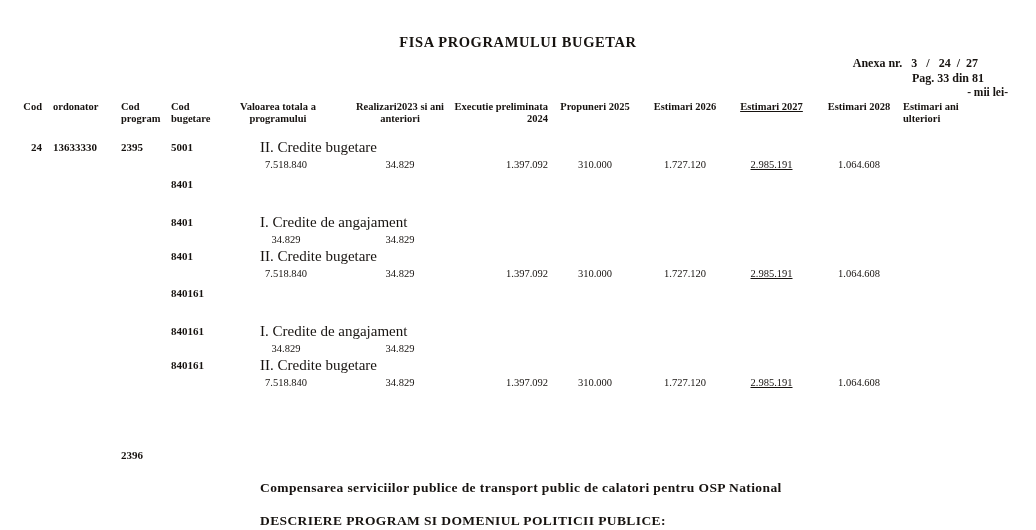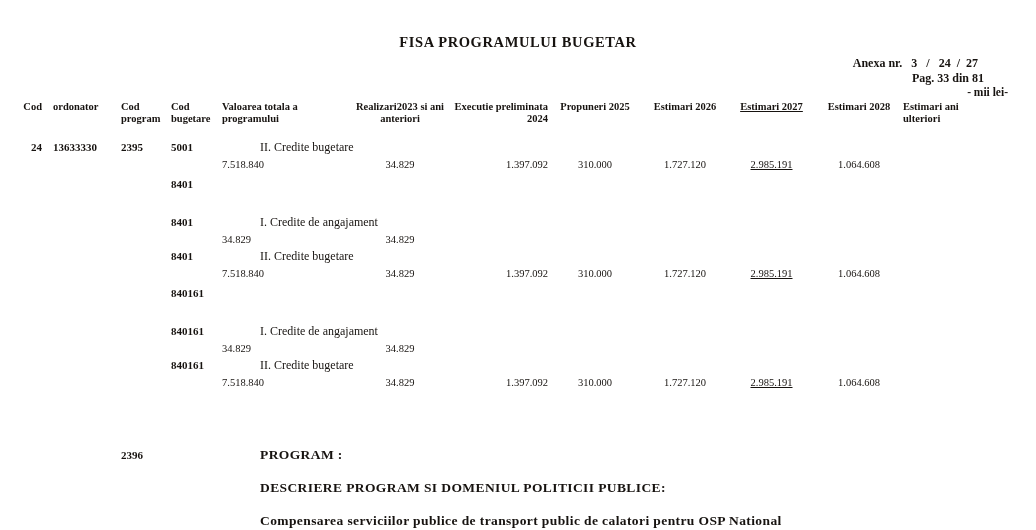--- a/index.html
+++ b/index.html
@@ -55,39 +55,39 @@
     font-size: 10.5px;
     font-weight: bold;
     line-height: 12px;
     white-space: nowrap;
   }
   .cell { overflow: visible; }
   .col-1  { text-align: right;  padding-right: 2px; }
   .col-2  { text-align: left;   padding-left: 9px; }
   .col-3  { text-align: left;   padding-left: 5px; }
   .col-4  { text-align: left;   padding-left: 5px; }
-  .col-5  { text-align: left; }
+  .col-5  { text-align: center; }
   .col-6  { text-align: center; }
   .col-7  { text-align: right; }
   .col-8  { text-align: center; }
   .col-9  { text-align: center; }
   .col-10 { text-align: center; text-decoration: underline; }
   .col-11 { text-align: center; }
   .col-12 { }
   .header-row .col-5 { padding-right: 16px; }
   .code {
     font-size: 11px;
     font-weight: bold;
     line-height: 15px;
   }
   .label-cell {
     grid-column: 5 / 13;
     padding-left: 38px;
     text-align: left;
-    font-size: 12px;
+    font-size: 15px;
     line-height: 15px;
     white-space: nowrap;
   }
   .section-cell {
     grid-column: 5 / 13;
     padding-left: 38px;
     text-align: left;
     font-size: 13.5px;
     font-weight: bold;
     letter-spacing: 0.4px;
@@ -233,22 +233,21 @@
         <div class="cell val col-6" style="grid-column: 6;">34.829</div>
         <div class="cell val col-7" style="grid-column: 7;">1.397.092</div>
         <div class="cell val col-8" style="grid-column: 8;">310.000</div>
         <div class="cell val col-9" style="grid-column: 9;">1.727.120</div>
         <div class="cell val col-10" style="grid-column: 10;">2.985.191</div>
         <div class="cell val col-11" style="grid-column: 11;">1.064.608</div>
         <div class="cell val col-12" style="grid-column: 12;"></div>
       </div>
       <div class="row row-section gap-xl">
         <div class="cell code col-3" style="grid-column: 3;">2396</div>
-        <div class="cell section-cell">PROGRAM :</div>
+      </div>
+      <div class="row row-section gap-sm">
+        <div class="cell section-cell">Compensarea serviciilor publice de transport public de calatori pentru OSP National</div>
       </div>
       <div class="row row-section gap-sm">
         <div class="cell section-cell">DESCRIERE PROGRAM SI DOMENIUL POLITICII PUBLICE:</div>
-      </div>
-      <div class="row row-section gap-sm">
-        <div class="cell section-cell">Compensarea serviciilor publice de transport public de calatori pentru OSP National</div>
       </div>
     </div>
 </div>
 
 </body></html>

